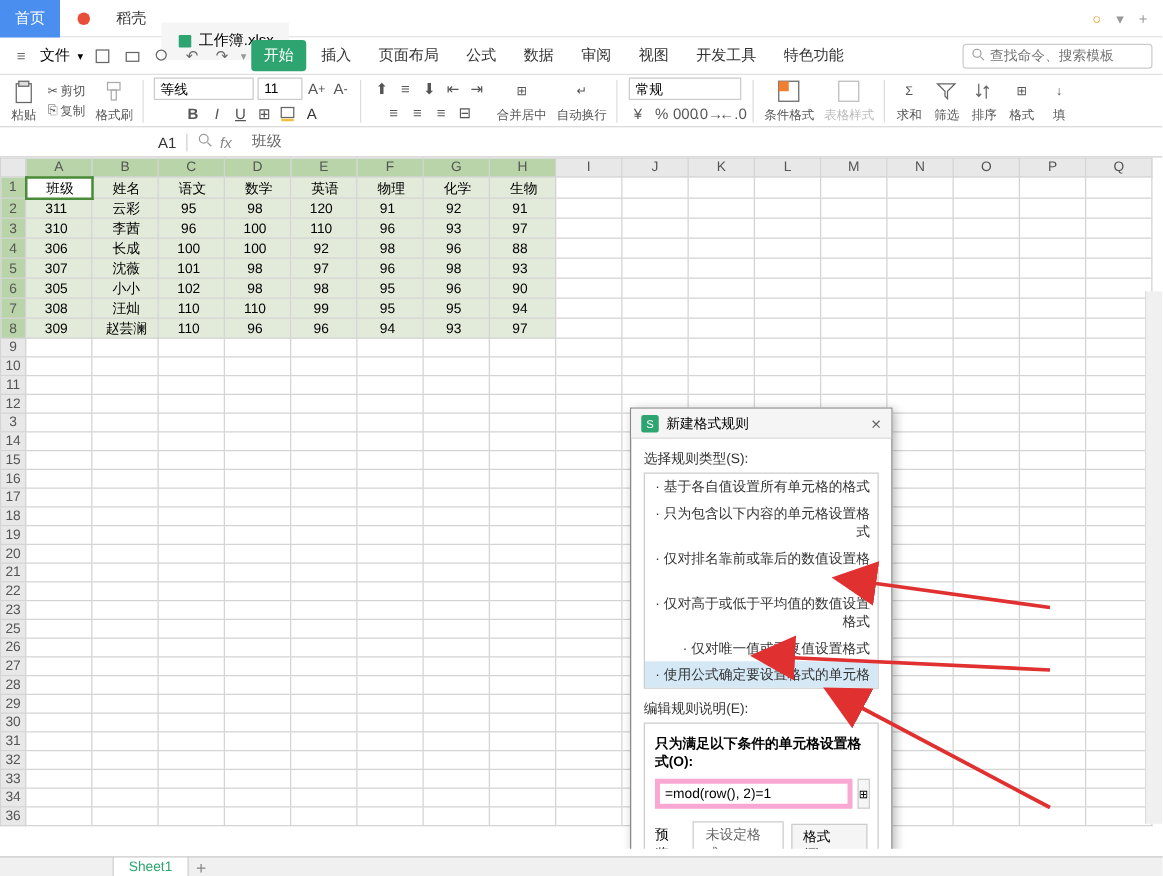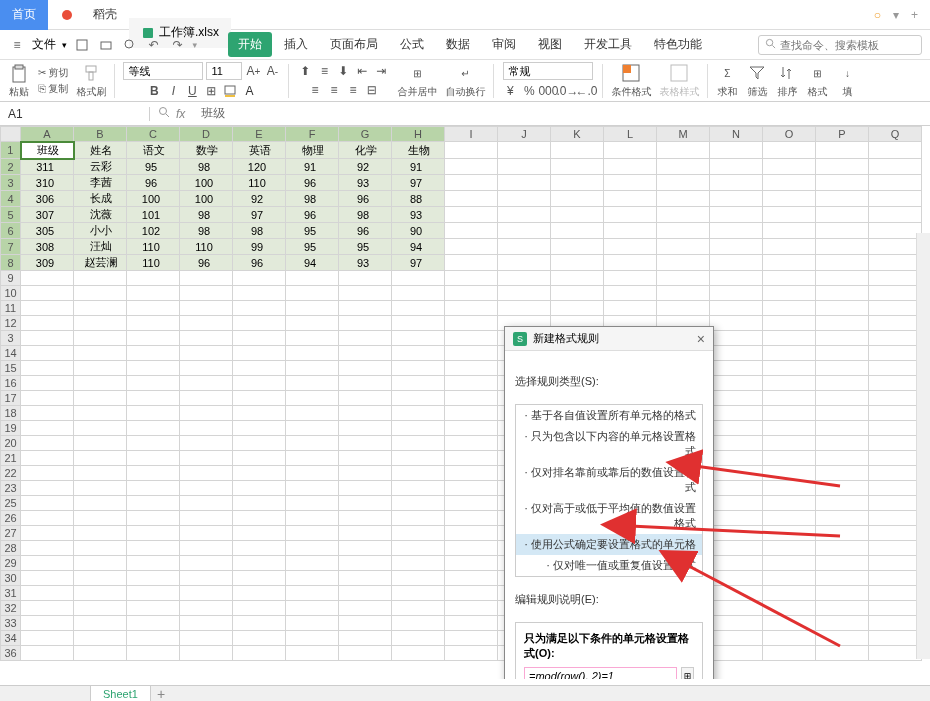--- a/index.html
+++ b/index.html
@@ -12,42 +12,42 @@
     .tab.dao { color: #333; gap: 19px; }
     .tab.active { background: #f5f5f5; margin-top: 36px; }
     .tab-icon { width: 14px; height: 14px; display: inline-flex; align-items: center; justify-content: center; }
     .tab-spacer { flex: 1; }
     .tab-right { display: flex; align-items: center; gap: 12px; padding-right: 12px; color: #999; }
     
     
     .menu-bar { height: 30px; background: #fff; display: flex; align-items: center; padding: 0 8px; gap: 4px; border-bottom: 1px solid #e0e0e0; }
     .menu-left { display: flex; align-items: center; gap: 6px; }
     .menu-icon-btn { width: 18px; height: 18px; color: #666; cursor: pointer; display: flex; align-items: center; justify-content: center; }
-    .menu-tabs { display: flex; align-items: flex-start; gap: 2px; margin-left: 27px; }
+    .menu-tabs { display: flex; align-items: flex-start; gap: 2px; margin-left: 0; }
     .menu-tab { padding: 4px 10px; font-size: 12px; cursor: pointer; color: #333; }
     .menu-tab.active { background: #2ea471; color: #fff; border-radius: 3px; }
-    .search-box { margin-left: auto; border: 1px solid #ccc; border-radius: 3px; padding: 2px 6px; display: flex; align-items: center; gap: 4px; width: 164px; }
+    .search-box { margin-left: auto; border: 1px solid #ccc; border-radius: 3px; padding: 2px 6px; display: flex; align-items: center; gap: 4px; width: 152px; }
     .search-box input { border: none; outline: none; font-size: 11px; width: 100%; color: #999; }
     
     
     .ribbon { height: 42px; background: #fff; display: flex; align-items: center; padding: 2px 8px; gap: 8px; border-bottom: 1px solid #d0d0d0; }
     .ribbon-group { display: flex; flex-direction: column; align-items: center; gap: 1px; }
     .ribbon-paste { display: flex; flex-direction: column; align-items: center; }
     .ribbon-btn { font-size: 10px; color: #555; cursor: pointer; display: flex; flex-direction: column; align-items: center; gap: 1px; }
     .ribbon-small { font-size: 10px; color: #555; cursor: pointer; display: flex; align-items: center; gap: 2px; }
     .font-select { border: 1px solid #ccc; font-size: 11px; padding: 1px 4px; width: 80px; height: 18px; }
     .size-select { border: 1px solid #ccc; font-size: 11px; padding: 1px 4px; width: 36px; height: 18px; }
     .ribbon-icon { width: 16px; height: 16px; display: flex; align-items: center; justify-content: center; color: #555; }
     .ribbon-big-icon { width: 22px; height: 22px; display: flex; align-items: center; justify-content: center; color: #555; }
     .divider { width: 1px; height: 34px; background: #ddd; }
     .format-row { display: flex; gap: 3px; align-items: center; }
     
     
     .ref-bar { height: 24px; display: flex; align-items: center; border-bottom: 1px solid #d0d0d0; background: #fff; }
-    .cell-ref { width: 150px; border-right: 1px solid #d0d0d0; padding: 0 8px; font-size: 12px; text-align: left; color: #333; }
+    .cell-ref { width: 150px; border-right: 1px solid #d0d0d0; padding: 0 8px; font-size: 12px; text-align: right; color: #333; }
     .fx-icons { display: flex; align-items: center; gap: 6px; padding: 0 8px; color: #888; }
     .fx-input { flex: 1; padding: 0 8px; font-size: 12px; color: #666; }
     
     
     .sheet-container { position: relative; overflow: hidden; height: 553px; }
     .sheet { border-collapse: collapse; }
     .sheet th, .sheet td { border: 1px solid #d4d4d4; font-size: 11px; text-align: center; height: 15px; padding: 0; font-weight: normal; }
     .col-header { background: #e8e8e8; color: #555; height: 16px; }
     .row-header { background: #e8e8e8; color: #555; width: 20px; }
     .corner { background: #e8e8e8; width: 20px; }
@@ -58,28 +58,28 @@
     .selected-region { background: #e2eada; }
     .first-cell { background: #fff !important; border: 2px solid #4a8a3a !important; }
     .sel-header { background: #b8d4a8 !important; }
     
     
     .dialog { position: absolute; left: 504px; top: 200px; width: 210px; background: #fff; border: 1px solid #888; box-shadow: 2px 2px 8px rgba(0,0,0,0.3); font-size: 11px; }
     .dialog-title { height: 24px; background: #f5f5f5; display: flex; align-items: center; padding: 0 8px; border-bottom: 1px solid #ddd; }
     .dialog-title-icon { width: 14px; height: 14px; background: #2ea471; border-radius: 2px; margin-right: 6px; display: flex; align-items: center; justify-content: center; color: #fff; font-size: 9px; }
     .dialog-close { margin-left: auto; cursor: pointer; color: #666; font-size: 14px; }
     .dialog-body { padding: 8px 10px; }
-    .dialog-label { margin: 15px 0; color: #333; }
+    .dialog-label { margin: 0 0; color: #333; }
     .rule-list { border: 1px solid #ccc; margin: 4px 0 8px 0; }
     .rule-item { padding: 3px 6px; cursor: pointer; color: #333; font-size: 11px; text-align: right; }
     .rule-item.selected { background: #d4e8f5; }
     .condition-box { border: 1px solid #ccc; padding: 8px; margin-top: 4px; }
     .condition-title { font-weight: bold; margin-bottom: 6px; font-size: 11px; }
     .formula-row { display: flex; gap: 4px; margin-bottom: 10px; }
-    .formula-input { flex: 1; border: 1px solid #f9a8d4; padding: 2px 4px; font-size: 11px; font-style: italic; }
+    .formula-input { flex: 1; border: 4px solid #f9a8d4; padding: 2px 4px; font-size: 11px; }
     .ref-btn { width: 18px; border: 1px solid #ccc; cursor: pointer; background: #f5f5f5; display: flex; align-items: center; justify-content: center; font-size: 9px; }
     .preview-row { display: flex; align-items: center; gap: 6px; }
     .preview-box { border: 1px solid #ccc; padding: 2px 10px; font-size: 11px; color: #666; }
     .format-btn { border: 1px solid #ccc; padding: 2px 8px; cursor: pointer; background: #f5f5f5; font-size: 11px; }
     
     
     .arrows { position: absolute; pointer-events: none; }
     
     
     .sheet-tabs { position: absolute; bottom: 0; left: 0; right: 0; height: 16px; background: #f0f0f0; border-top: 1px solid #ccc; display: flex; align-items: center; padding-left: 90px; gap: 6px; }
@@ -1032,22 +1032,22 @@
       <span>新建格式规则</span>
       <span class="dialog-close">×</span>
     </div>
     <div class="dialog-body">
       <div class="dialog-label">选择规则类型(S):</div>
       <div class="rule-list">
         <div class="rule-item">· <span>基于各自值设置所有单元格的格式</span></div>
         <div class="rule-item">· <span>只为包含以下内容的单元格设置格式</span></div>
         <div class="rule-item">· <span>仅对排名靠前或靠后的数值设置格式</span></div>
         <div class="rule-item">· <span>仅对高于或低于平均值的数值设置格式</span></div>
+        <div class="rule-item">· <span>仅对唯一值或重复值设置格式</span></div>
         <div class="rule-item selected">· <span>使用公式确定要设置格式的单元格</span></div>
-        <div class="rule-item">· <span>仅对唯一值或重复值设置格式</span></div>
       </div>
       <div class="dialog-label">编辑规则说明(E):</div>
       <div class="condition-box">
         <div class="condition-title">只为满足以下条件的单元格设置格式(O):</div>
         <div class="formula-row">
           <input class="formula-input" value="=mod(row(), 2)=1" style="">
           <span class="ref-btn">⊞</span>
         </div>
         <div class="preview-row">
           <span>预览:</span>

